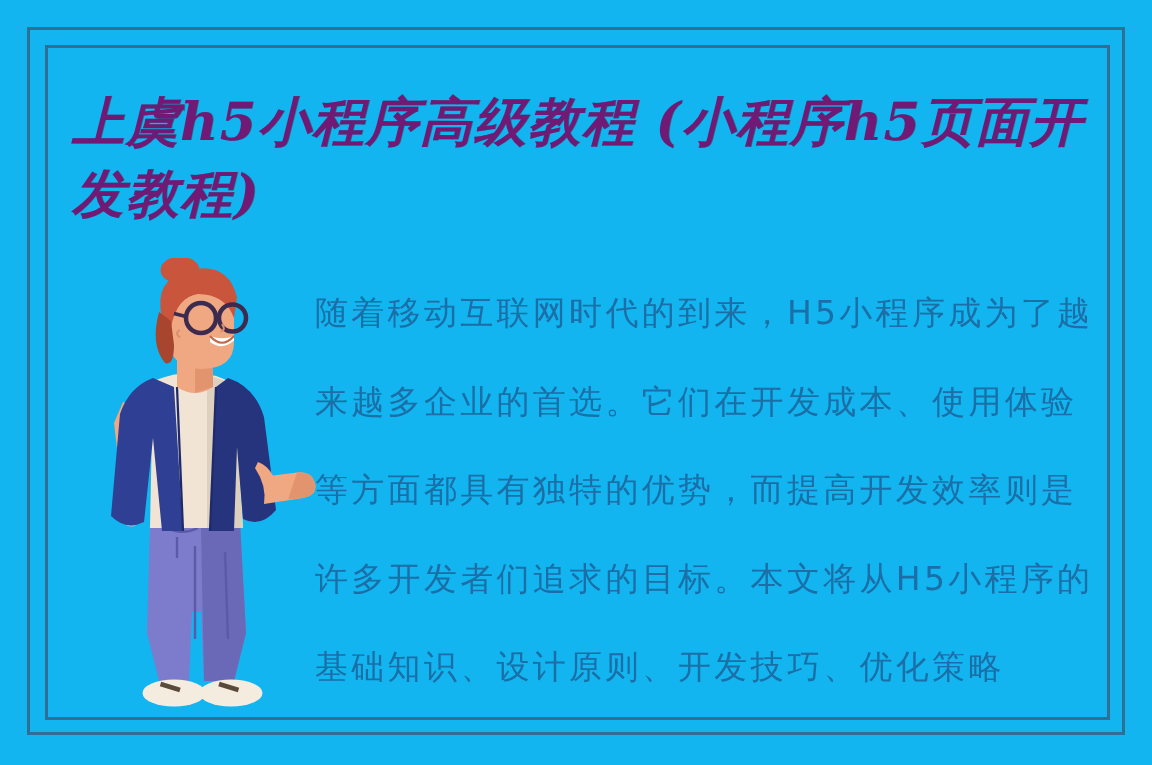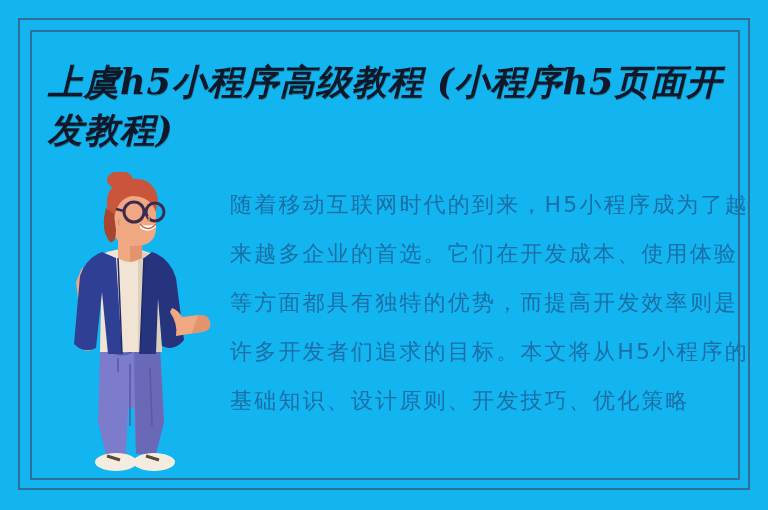--- a/index.html
+++ b/index.html
@@ -42,42 +42,42 @@
     box-sizing: border-box;
     pointer-events: none;
   }
 
   
   .title {
     position: absolute;
     left: 48px;
     top: 58px;
     width: 690px;
-    color: #0f172a;
+    color: #701a75;
     font-family: "DejaVu Serif", "Liberation Serif", serif;
     font-weight: bold;
     font-size: 35px;
     line-height: 48px;
     font-style: italic;
     letter-spacing: 1px;
     text-shadow: 0.5px 0.5px 0 rgba(40,60,55,0.45);
     white-space: pre-wrap;
   }
 
   
   .body-copy {
     position: absolute;
-    left: 230px;
+    left: 210px;
     top: 180px;
     width: 528px;
     height: 285px;
     color: #1b6ea6;
     font-family: "DejaVu Sans", "Liberation Sans", sans-serif;
     font-size: 22px;
-    line-height: 49px;
+    line-height: 59px;
     letter-spacing: 2.2px;
     overflow: hidden;
     white-space: normal;
     word-break: break-all;
   }
 
   
   .illustration {
     position: absolute;
     left: 52px;

